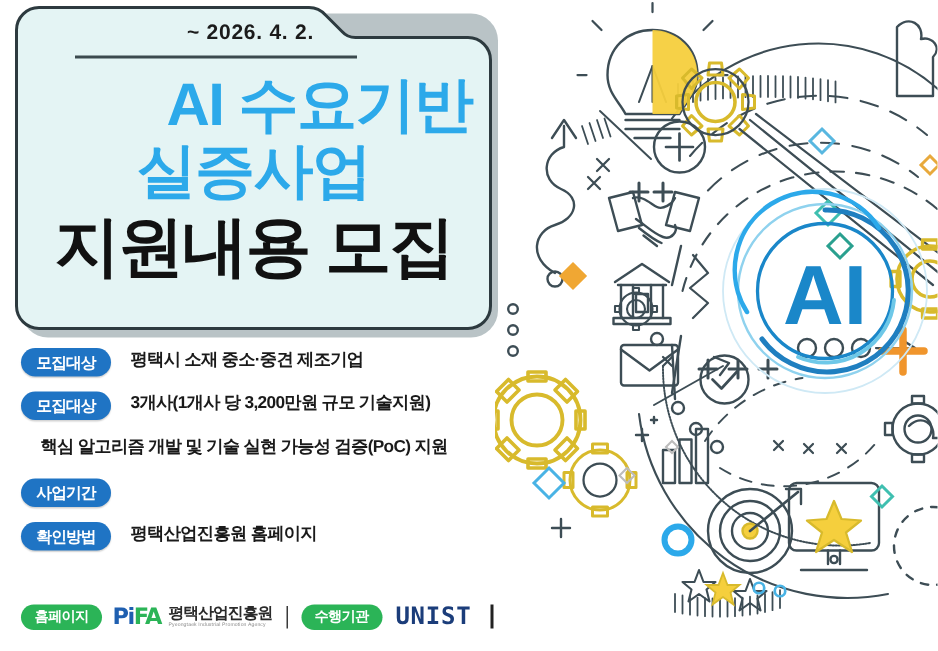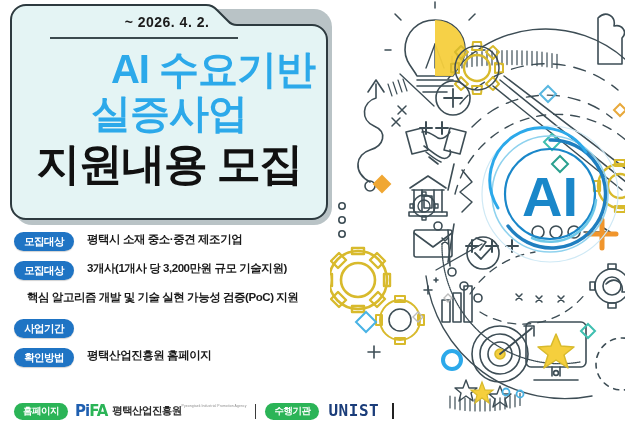--- a/index.html
+++ b/index.html
@@ -77,21 +77,21 @@
     padding:0 9px;background:#2bb457;flex:0 0 auto;
   }
   .org-pill span{font-size:9.5px;font-weight:bold;color:#ffffff;letter-spacing:-0.5px;white-space:nowrap;}
 
   .logo-pifa{display:flex;align-items:center;margin-left:7px;}
   .pifa-mark{font-size:15px;font-weight:bold;letter-spacing:-1px;line-height:1;font-family:"DejaVu Sans",sans-serif;}
   .pifa-p{color:#1f5fb0;}
   .pifa-i{color:#1f5fb0;}
   .pifa-f{color:#2bb457;}
   .pifa-a{color:#2bb457;}
-  .pifa-names{margin-left:5px;display:flex;flex-direction:row;justify-content:center;}
+  .pifa-names{margin-left:5px;display:flex;flex-direction:column;justify-content:center;}
   .pifa-ko{font-size:10.5px;font-weight:bold;color:#2a2a2a;letter-spacing:-0.6px;line-height:1.05;white-space:nowrap;}
   .pifa-en{font-size:3.4px;color:#8d8d8d;letter-spacing:0.1px;line-height:1.1;white-space:nowrap;}
 
   .divider{width:1px;height:15px;background:#3a3a3a;margin:0 9px;flex:0 0 auto;}
 
   .logo-unist{
     margin-left:9px;font-size:16px;font-weight:bold;color:#1b3d7a;
     letter-spacing:0.5px;font-family:"DejaVu Sans Mono","Liberation Mono",monospace;
     line-height:1;white-space:nowrap;
   }

